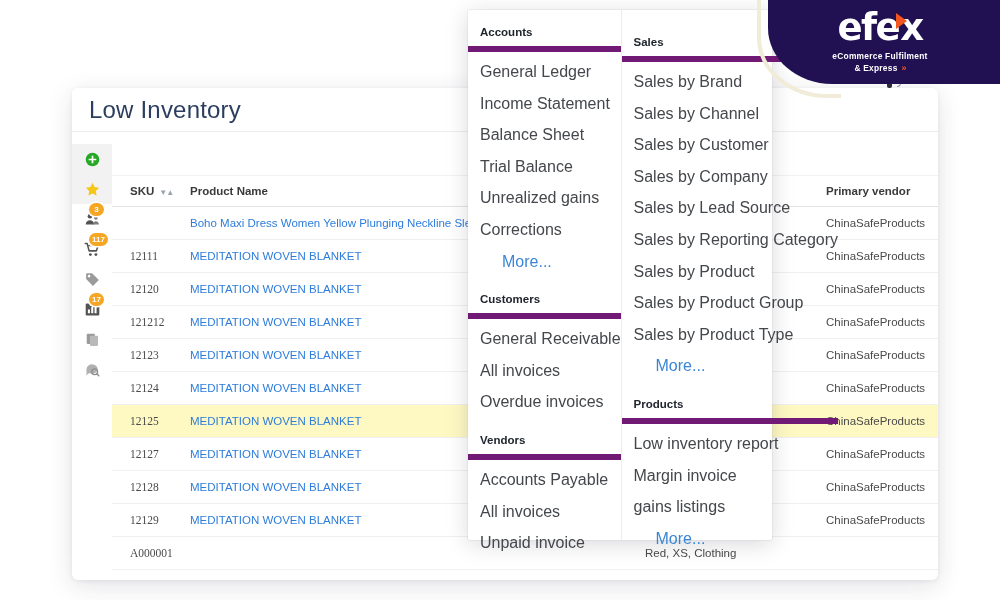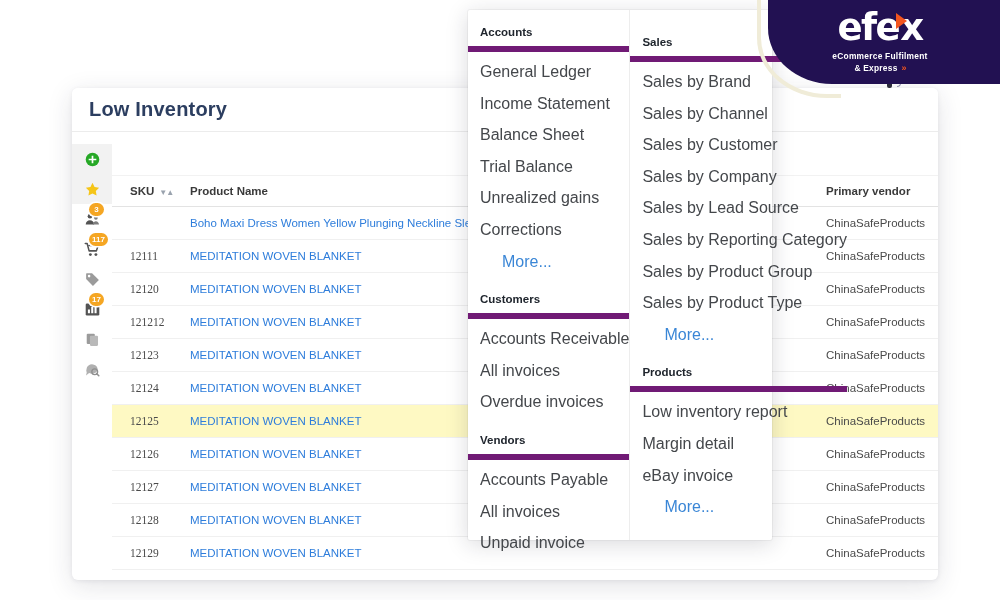--- a/index.html
+++ b/index.html
@@ -82,23 +82,23 @@
     z-index: 10;
   }
   .card-header {
     height: 44px;
     display: flex; align-items: center;
     padding-left: 17px;
     background: #ffffff;
     border-bottom: 1px solid #ececec;
   }
   .page-title {
-    font-size: 20px;
+    font-size: 24px;
     color: #2c3e60;
-    font-weight: 700;
+    font-weight: 400;
     letter-spacing: .2px;
   }
   .card-subbar { height: 44px; background: #ffffff; border-bottom: 1px solid #f2f2f2; }
 
   
   .rail {
     position: absolute;
     left: 0; top: 56px;
     width: 40px;
     display: flex; flex-direction: column;
@@ -342,26 +342,20 @@
               <td class="col-attr"></td>
               <td class="col-vendor">ChinaSafeProducts</td>
             </tr>
             <tr class="row-hl">
               <td class="col-sku">12125</td>
               <td class="col-name"><a href="#">MEDITATION WOVEN BLANKET</a></td>
               <td class="col-attr"></td>
               <td class="col-vendor">ChinaSafeProducts</td>
             </tr>
             <tr>
-              <td class="col-sku">12126</td>
-              <td class="col-name"><a href="#">MEDITATION WOVEN BLANKET</a></td>
-              <td class="col-attr"></td>
-              <td class="col-vendor">ChinaSafeProducts</td>
-            </tr>
-            <tr>
               <td class="col-sku">12127</td>
               <td class="col-name"><a href="#">MEDITATION WOVEN BLANKET</a></td>
               <td class="col-attr"></td>
               <td class="col-vendor">ChinaSafeProducts</td>
             </tr>
             <tr>
               <td class="col-sku">12128</td>
               <td class="col-name"><a href="#">MEDITATION WOVEN BLANKET</a></td>
               <td class="col-attr"></td>
               <td class="col-vendor">ChinaSafeProducts</td>
@@ -391,21 +385,21 @@
           <div class="menu-item">Income Statement</div>
           <div class="menu-item">Balance Sheet</div>
           <div class="menu-item">Trial Balance</div>
           <div class="menu-item">Unrealized gains</div>
           <div class="menu-item">Corrections</div>
           <div class="menu-item more">More...</div>
         </div>
         <div class="group-gap"></div>
         <div class="menu-group">
           <div class="menu-group-title">Customers</div>
-          <div class="menu-item">Accounts Receivable</div>
+          <div class="menu-item">General Receivable</div>
           <div class="menu-item">All invoices</div>
           <div class="menu-item">Overdue invoices</div>
         </div>
         <div class="group-gap"></div>
         <div class="menu-group">
           <div class="menu-group-title">Vendors</div>
           <div class="menu-item">Accounts Payable</div>
           <div class="menu-item">All invoices</div>
           <div class="menu-item">Unpaid invoice</div>
         </div>
@@ -413,28 +407,29 @@
     <div class="menu-col right" id="menu-right">
         <div class="group-gap"></div>
         <div class="menu-group">
           <div class="menu-group-title">Sales</div>
           <div class="menu-item">Sales by Brand</div>
           <div class="menu-item">Sales by Channel</div>
           <div class="menu-item">Sales by Customer</div>
           <div class="menu-item">Sales by Company</div>
           <div class="menu-item">Sales by Lead Source</div>
           <div class="menu-item">Sales by Reporting Category</div>
+          <div class="menu-item">Sales by Product</div>
           <div class="menu-item">Sales by Product Group</div>
           <div class="menu-item">Sales by Product Type</div>
           <div class="menu-item more">More...</div>
         </div>
         <div class="group-gap"></div>
         <div class="menu-group">
           <div class="menu-group-title">Products</div>
           <div class="menu-item">Low inventory report</div>
-          <div class="menu-item">Margin detail</div>
-          <div class="menu-item">eBay invoice</div>
+          <div class="menu-item">Margin invoice</div>
+          <div class="menu-item">gains listings</div>
           <div class="menu-item more">More...</div>
         </div>
       </div>
   </div>
 
 </div>
 
 </body></html>

